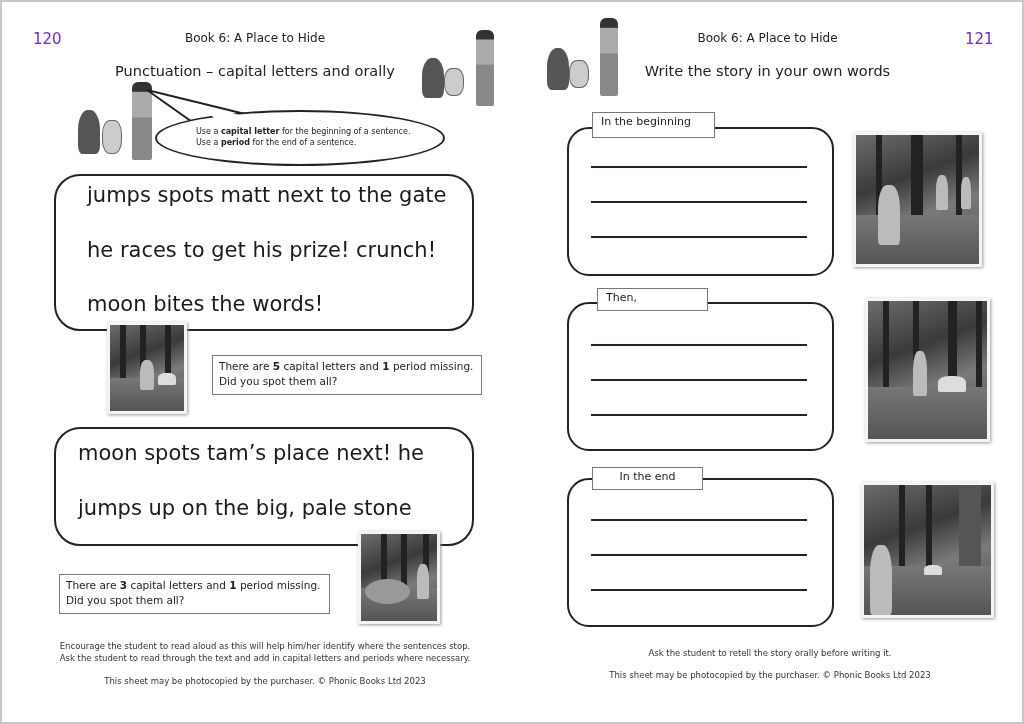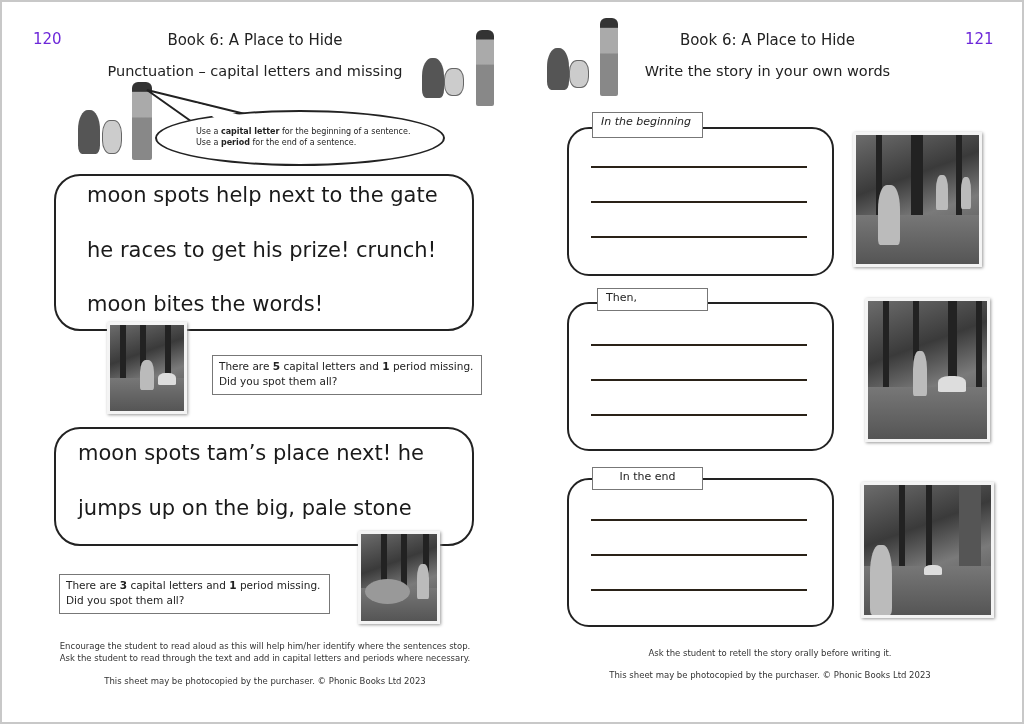--- a/index.html
+++ b/index.html
@@ -1,21 +1,21 @@
 <!DOCTYPE html>
 <html><head>
 <meta charset="utf-8">
 <style>
   * { box-sizing: border-box; margin: 0; padding: 0; }
   html, body { width: 1024px; height: 724px; background: #fff; overflow: hidden; }
   body { font-family: "DejaVu Sans", sans-serif; color: #222; position: relative; }
   .frame { position: absolute; left: 0; top: 0; width: 1024px; height: 724px; border: 2px solid #c8c8c8; }
   .abs { position: absolute; }
   .pagenum { font-size: 15px; color: #6d28d9; }
-  .title { font-size: 15px; color: #222; text-align: center; white-space: nowrap; }
+  .title { font-size: 12px; color: #222; text-align: center; white-space: nowrap; }
   .subtitle { font-size: 14.5px; color: #222; text-align: center; white-space: nowrap; }
   .textbox { border: 2px solid #222; border-radius: 26px; background: #fff; }
   .sentence { font-size: 21px; color: #1a1a1a; white-space: nowrap; position: absolute; }
   .hint { border: 1.5px solid #777; background: #fff; font-size: 10.5px; line-height: 15px; padding: 3px 6px; color: #222; }
   .hint b { font-weight: bold; }
   .footer { font-size: 8.5px; text-align: center; color: #333; line-height: 12px; white-space: nowrap; }
   .photo { background: linear-gradient(160deg, #6c6c6c 0%, #3a3a3a 35%, #7a7a7a 60%, #4a4a4a 100%); border: 3px solid #f4f4f4; box-shadow: 1px 1px 3px #999; overflow: hidden; }
   .photo .tree { position: absolute; top: 0; bottom: 30%; width: 6px; background: #222; }
   .photo .ground { position: absolute; left: 0; right: 0; bottom: 0; height: 38%; background: linear-gradient(180deg, #777, #555); }
   .photo .figure { position: absolute; background: #bbb; border-radius: 40% 40% 10% 10%; }
@@ -30,21 +30,21 @@
   .label-tab { border: 1.5px solid #777; background: #fff; font-size: 11px; padding: 2px 8px; color: #222; white-space: nowrap; }
 </style>
 </head>
 <body>
 
 <div class="frame"></div>
 
 <div>
   <div class="abs pagenum" style="left:33px; top:30px;">120</div>
   <div class="abs title" style="left:150px; top:31px; width:210px;">Book 6: A Place to Hide</div>
-  <div class="abs subtitle" style="left:100px; top:63px; width:310px;">Punctuation – capital letters and missing</div>
+  <div class="abs subtitle" style="left:100px; top:63px; width:310px;">Punctuation – capital letters and orally</div>
 
   <div class="people" style="left:418px; top:28px; width:86px; height:80px;">
     <div class="kid" style="left:4px; top:30px; width:22px; height:40px;"></div>
     <div class="dog" style="left:26px; top:40px; width:20px; height:28px;"></div>
     <div class="man" style="left:58px; top:2px; width:18px; height:76px;"></div>
   </div>
 
   <div class="people" style="left:74px; top:80px; width:90px; height:82px;">
     <div class="kid" style="left:4px; top:30px; width:22px; height:44px;"></div>
     <div class="dog" style="left:28px; top:40px; width:20px; height:34px;"></div>
@@ -57,21 +57,21 @@
   <div class="abs bubble-ellipse" style="left:155px; top:110px; width:290px; height:56px;"></div>
   <svg class="abs" style="left:195px; top:103px;" width="60" height="22">
     <polygon points="0,0 52,14 26,20" fill="#fff"></polygon>
   </svg>
   <div class="abs bubble-text" style="left:196px; top:126px;">
     <div><span>Use a </span><b>capital letter</b><span> for the beginning of a sentence.</span></div>
     <div><span>Use a </span><b>period</b><span> for the end of a sentence.</span></div>
   </div>
 
   <div class="abs textbox" style="left:54px; top:174px; width:420px; height:157px;">
-    <div class="sentence" style="left:31px; top:7px;">moon spots help next to the gate</div>
+    <div class="sentence" style="left:31px; top:7px;">jumps spots matt next to the gate</div>
     <div class="sentence" style="left:31px; top:62px;">he races to get his prize! crunch!</div>
     <div class="sentence" style="left:31px; top:116px;">moon bites the words!</div>
   </div>
   <div class="abs photo" style="left:107px; top:322px; width:80px; height:92px;">
     <div class="tree" style="left:10px;"></div>
       <div class="tree" style="left:30px;"></div>
       <div class="tree" style="left:55px;"></div>
     <div class="ground"></div>
     <div class="figure" style="left:30px; top:35px; width:14px; height:30px;"></div>
     <div class="figure" style="left:48px; top:48px; width:18px; height:12px; background:#ddd;"></div>
@@ -113,21 +113,21 @@
   </div>
   <div class="abs title" style="left:660px; top:31px; width:215px;">Book 6: A Place to Hide</div>
   <div class="abs pagenum" style="left:965px; top:30px;">121</div>
   <div class="abs subtitle" style="left:630px; top:63px; width:275px;">Write the story in your own words</div>
 
   <div class="abs write-box" style="left:567px; top:127px; width:267px; height:149px;">
     <div class="write-line" style="left:22px; top:37px; width:216px;"></div>
     <div class="write-line" style="left:22px; top:72px; width:216px;"></div>
     <div class="write-line" style="left:22px; top:107px; width:216px;"></div>
   </div>
-  <div class="abs label-tab" style="left:592px; top:112px; width:111px; height:26px;font-style:italic;">In the beginning</div>
+  <div class="abs label-tab" style="left:592px; top:112px; width:123px; height:26px;">In the beginning</div>
   <div class="abs photo" style="left:853px; top:132px; width:129px; height:135px;">
     <div class="tree" style="left:20px;"></div>
       <div class="tree" style="left:55px; width:12px;"></div>
       <div class="tree" style="left:100px;"></div>
     <div class="ground"></div>
     <div class="figure" style="left:22px; top:50px; width:22px; height:60px;"></div>
     <div class="figure" style="left:80px; top:40px; width:12px; height:35px;"></div>
     <div class="figure" style="left:105px; top:42px; width:10px; height:32px;"></div>
   </div>
 

